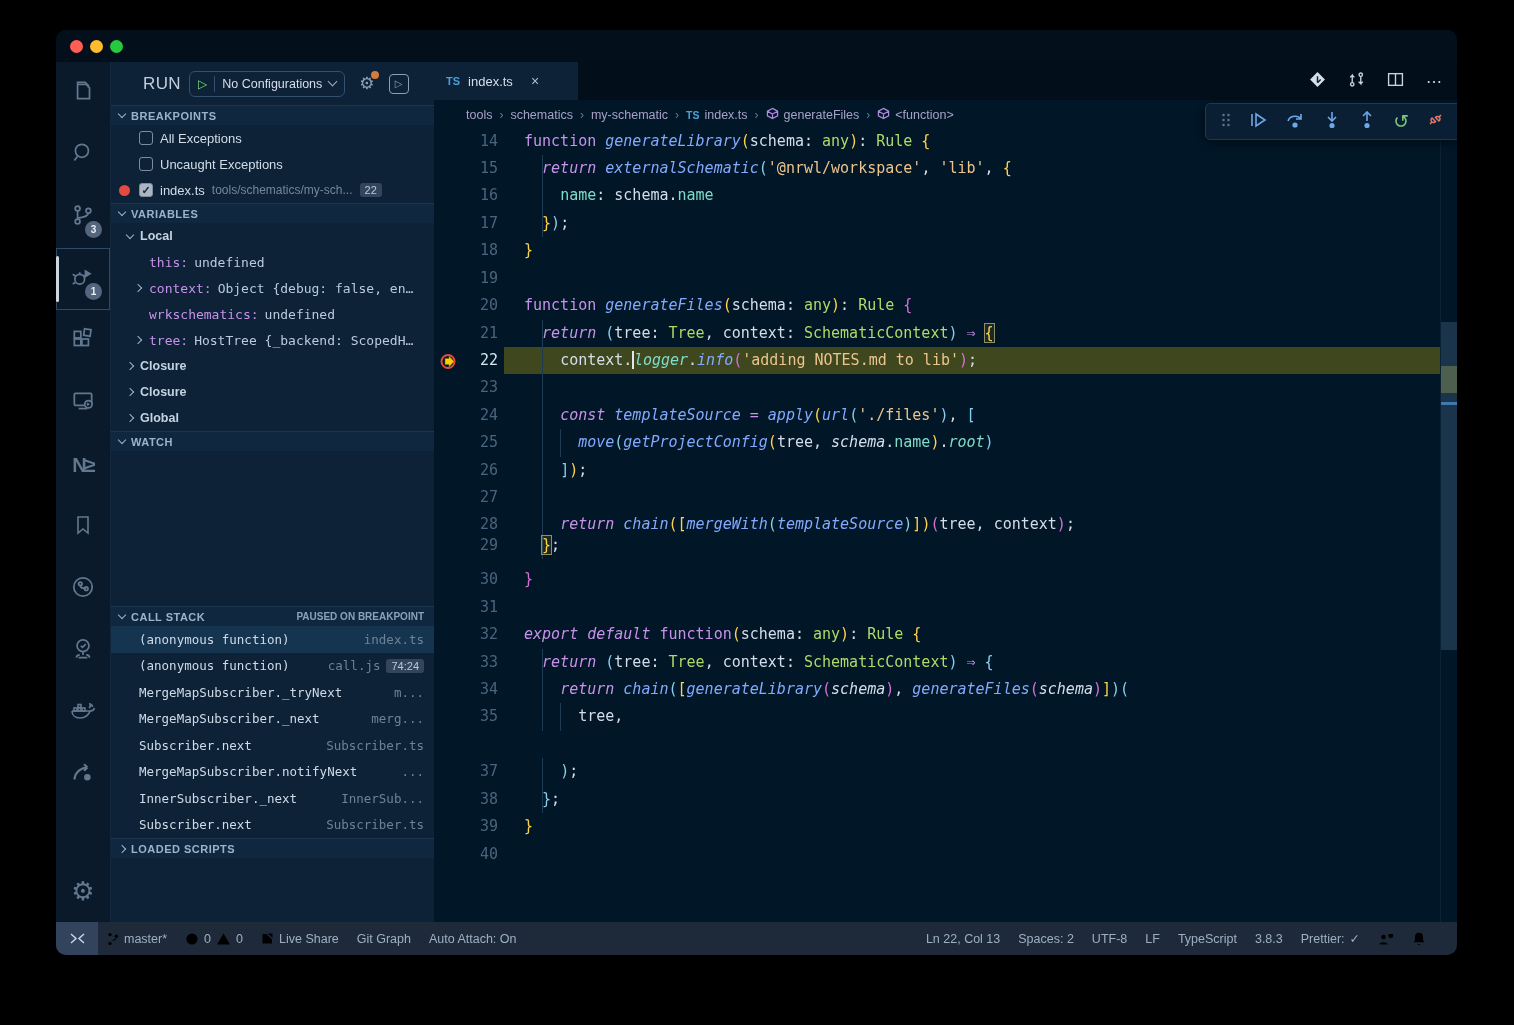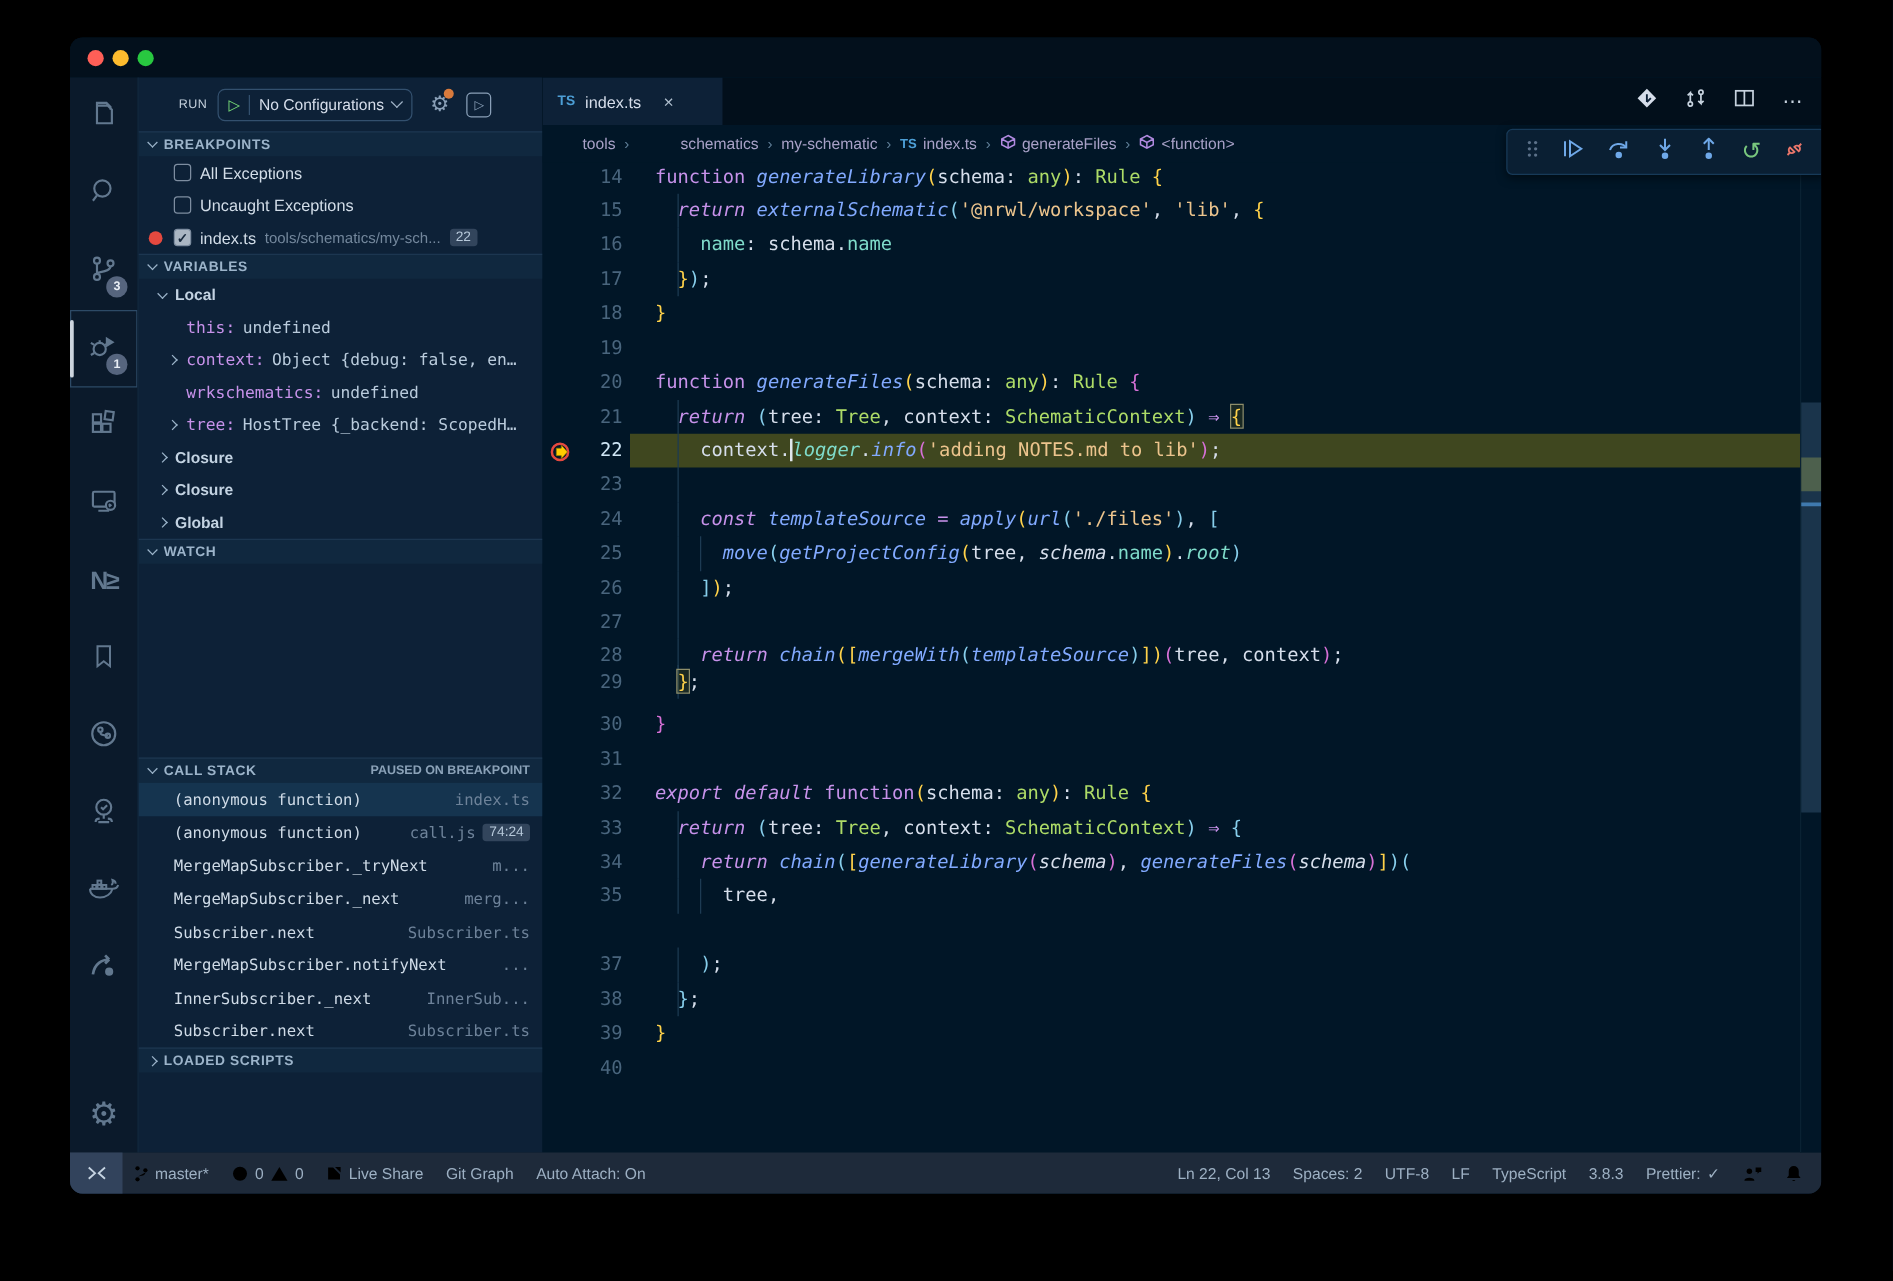--- a/index.html
+++ b/index.html
@@ -22,21 +22,21 @@
              background:#cdd5de; border-radius:2px; }
   .ab-badge { position:absolute; right:8px; bottom:10px; min-width:17px; height:17px; border-radius:9px;
              background:#56657e; color:#e8eef5; font-size:10px; font-weight:bold; display:flex;
              align-items:center; justify-content:center; padding:0 3px; }
   .ab-bottom { position:absolute; bottom:0; left:0; }
   .nx-glyph { color:#62788f; font-size:20px; font-weight:bold; letter-spacing:-2px; }
   
   #sidebar { position:absolute; left:54px; top:32px; width:324px; height:860px; background:#0d2137;
              border-left:1px solid #12273c; color:#c9d7e4; font-size:13px; }
   #run-toolbar { position:relative; height:43px; display:flex; align-items:center; padding:0 10px; }
-  #run-label { color:#c3cfdb; font-size:10px; margin:0 8px 0 22px; letter-spacing:.4px; }
+  #run-label { color:#c3cfdb; font-size:17px; margin:0 8px 0 22px; letter-spacing:.4px; }
   #run-config { display:flex; align-items:center; height:26px; border:1px solid #33506e;
                 border-radius:6px; padding:0 8px; gap:7px; background:#0d2137; }
   #run-play { color:#7ae07a; font-size:12px; }
   #run-config .divider { width:1px; height:16px; background:#33506e; }
   #run-config-label { color:#d6deeb; font-size:12.5px; }
   .chev-down { width:7px; height:7px; border-right:1.5px solid #9fb2c6; border-bottom:1.5px solid #9fb2c6;
                transform:rotate(45deg); margin-top:-4px; }
   #run-gear { position:relative; margin-left:14px; color:#8aa0b8; font-size:17px; }
   #run-gear .dot { position:absolute; right:-4px; top:-2px; width:8px; height:8px; border-radius:50%;
                background:#d87a3c; }
@@ -115,21 +115,21 @@
   #ruler .mod-mark { position:absolute; left:0; top:272px; width:17px; height:3px; background:#3272ab; }
   
   #debug-toolbar { position:absolute; left:771px; top:41px; width:256px; height:37px; background:#0a1f33;
            border:1px solid #173a58; border-radius:5px; z-index:7; display:flex; align-items:center;
            justify-content:space-around; padding:0 6px; box-shadow:0 2px 8px rgba(0,0,0,.5); }
   
   #statusbar { position:absolute; left:0; top:892px; width:100%; height:33px; background:#1e2a3a;
            display:flex; align-items:center; color:#9db0c3; font-size:12.5px; }
   .sb-item { display:flex; align-items:center; gap:5px; padding:0 9px; height:100%; }
   #sb-remote { background:#32435c; width:42px; justify-content:center; color:#c6d4e2; }
-  #sb-right { margin-left:auto; display:flex; align-items:center; height:100%; padding-right:6px; }
+  #sb-right { margin-left:auto; display:flex; align-items:center; height:100%; padding-right:22px; }
 </style>
 </head>
 <body>
 
 <div id="window">
 
   <div id="titlebar">
     <div class="tl" style="left:14px;background:#ff5f57"></div>
     <div class="tl" style="left:34px;background:#febc2e"></div>
     <div class="tl" style="left:54px;background:#28c840"></div>
@@ -525,21 +525,21 @@
             </svg></span>
         <span style="font-size:16px;letter-spacing:1px;">⋯</span>
       </div>
     </div>
 
     <div id="breadcrumbs">
         <span style="display: inline-flex; align-items: center; gap: 5px;">
           <span>tools</span>
         </span>
         <span class="bc-sep">›</span>
-        <span style="display: inline-flex; align-items: center; gap: 5px; margin-left: 34px;">
+        <span style="display: inline-flex; align-items: center; gap: 5px;">
           <span>schematics</span>
         </span>
         <span class="bc-sep">›</span>
         <span style="display: inline-flex; align-items: center; gap: 5px;">
           <span>my-schematic</span>
         </span>
         <span class="bc-sep">›</span>
         <span style="display: inline-flex; align-items: center; gap: 5px;">
           <span class="bc-ts">TS</span>
           <span>index.ts</span>

